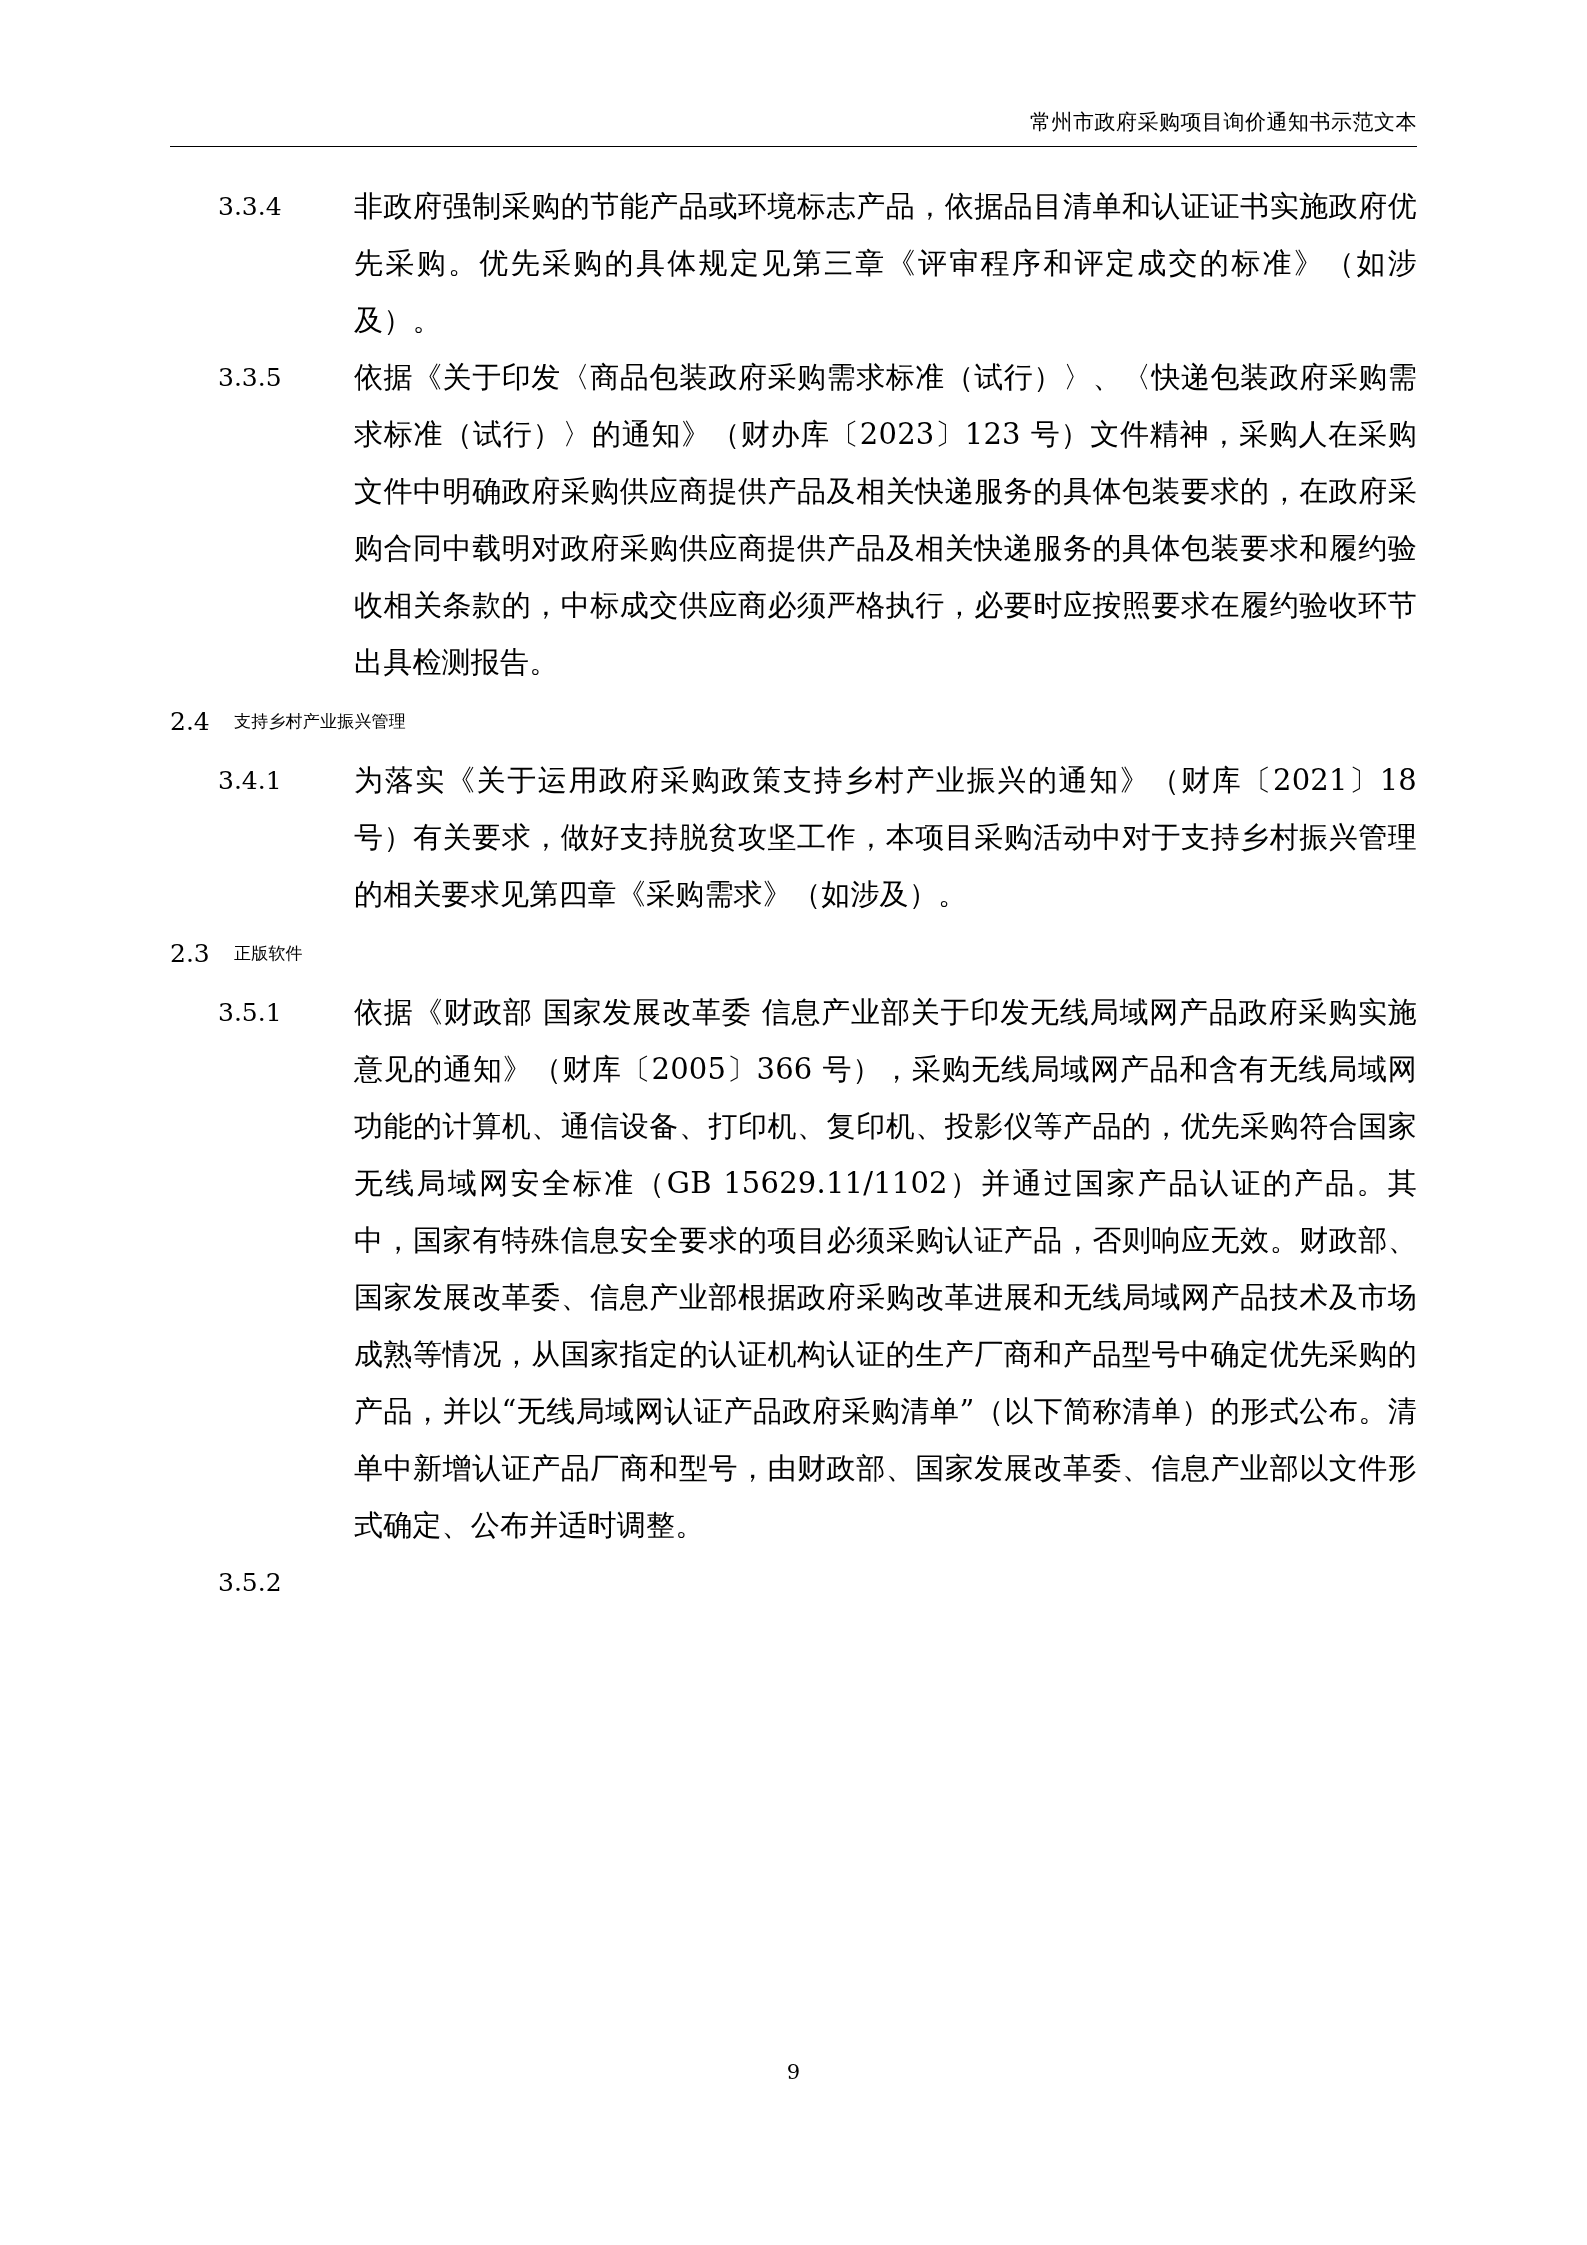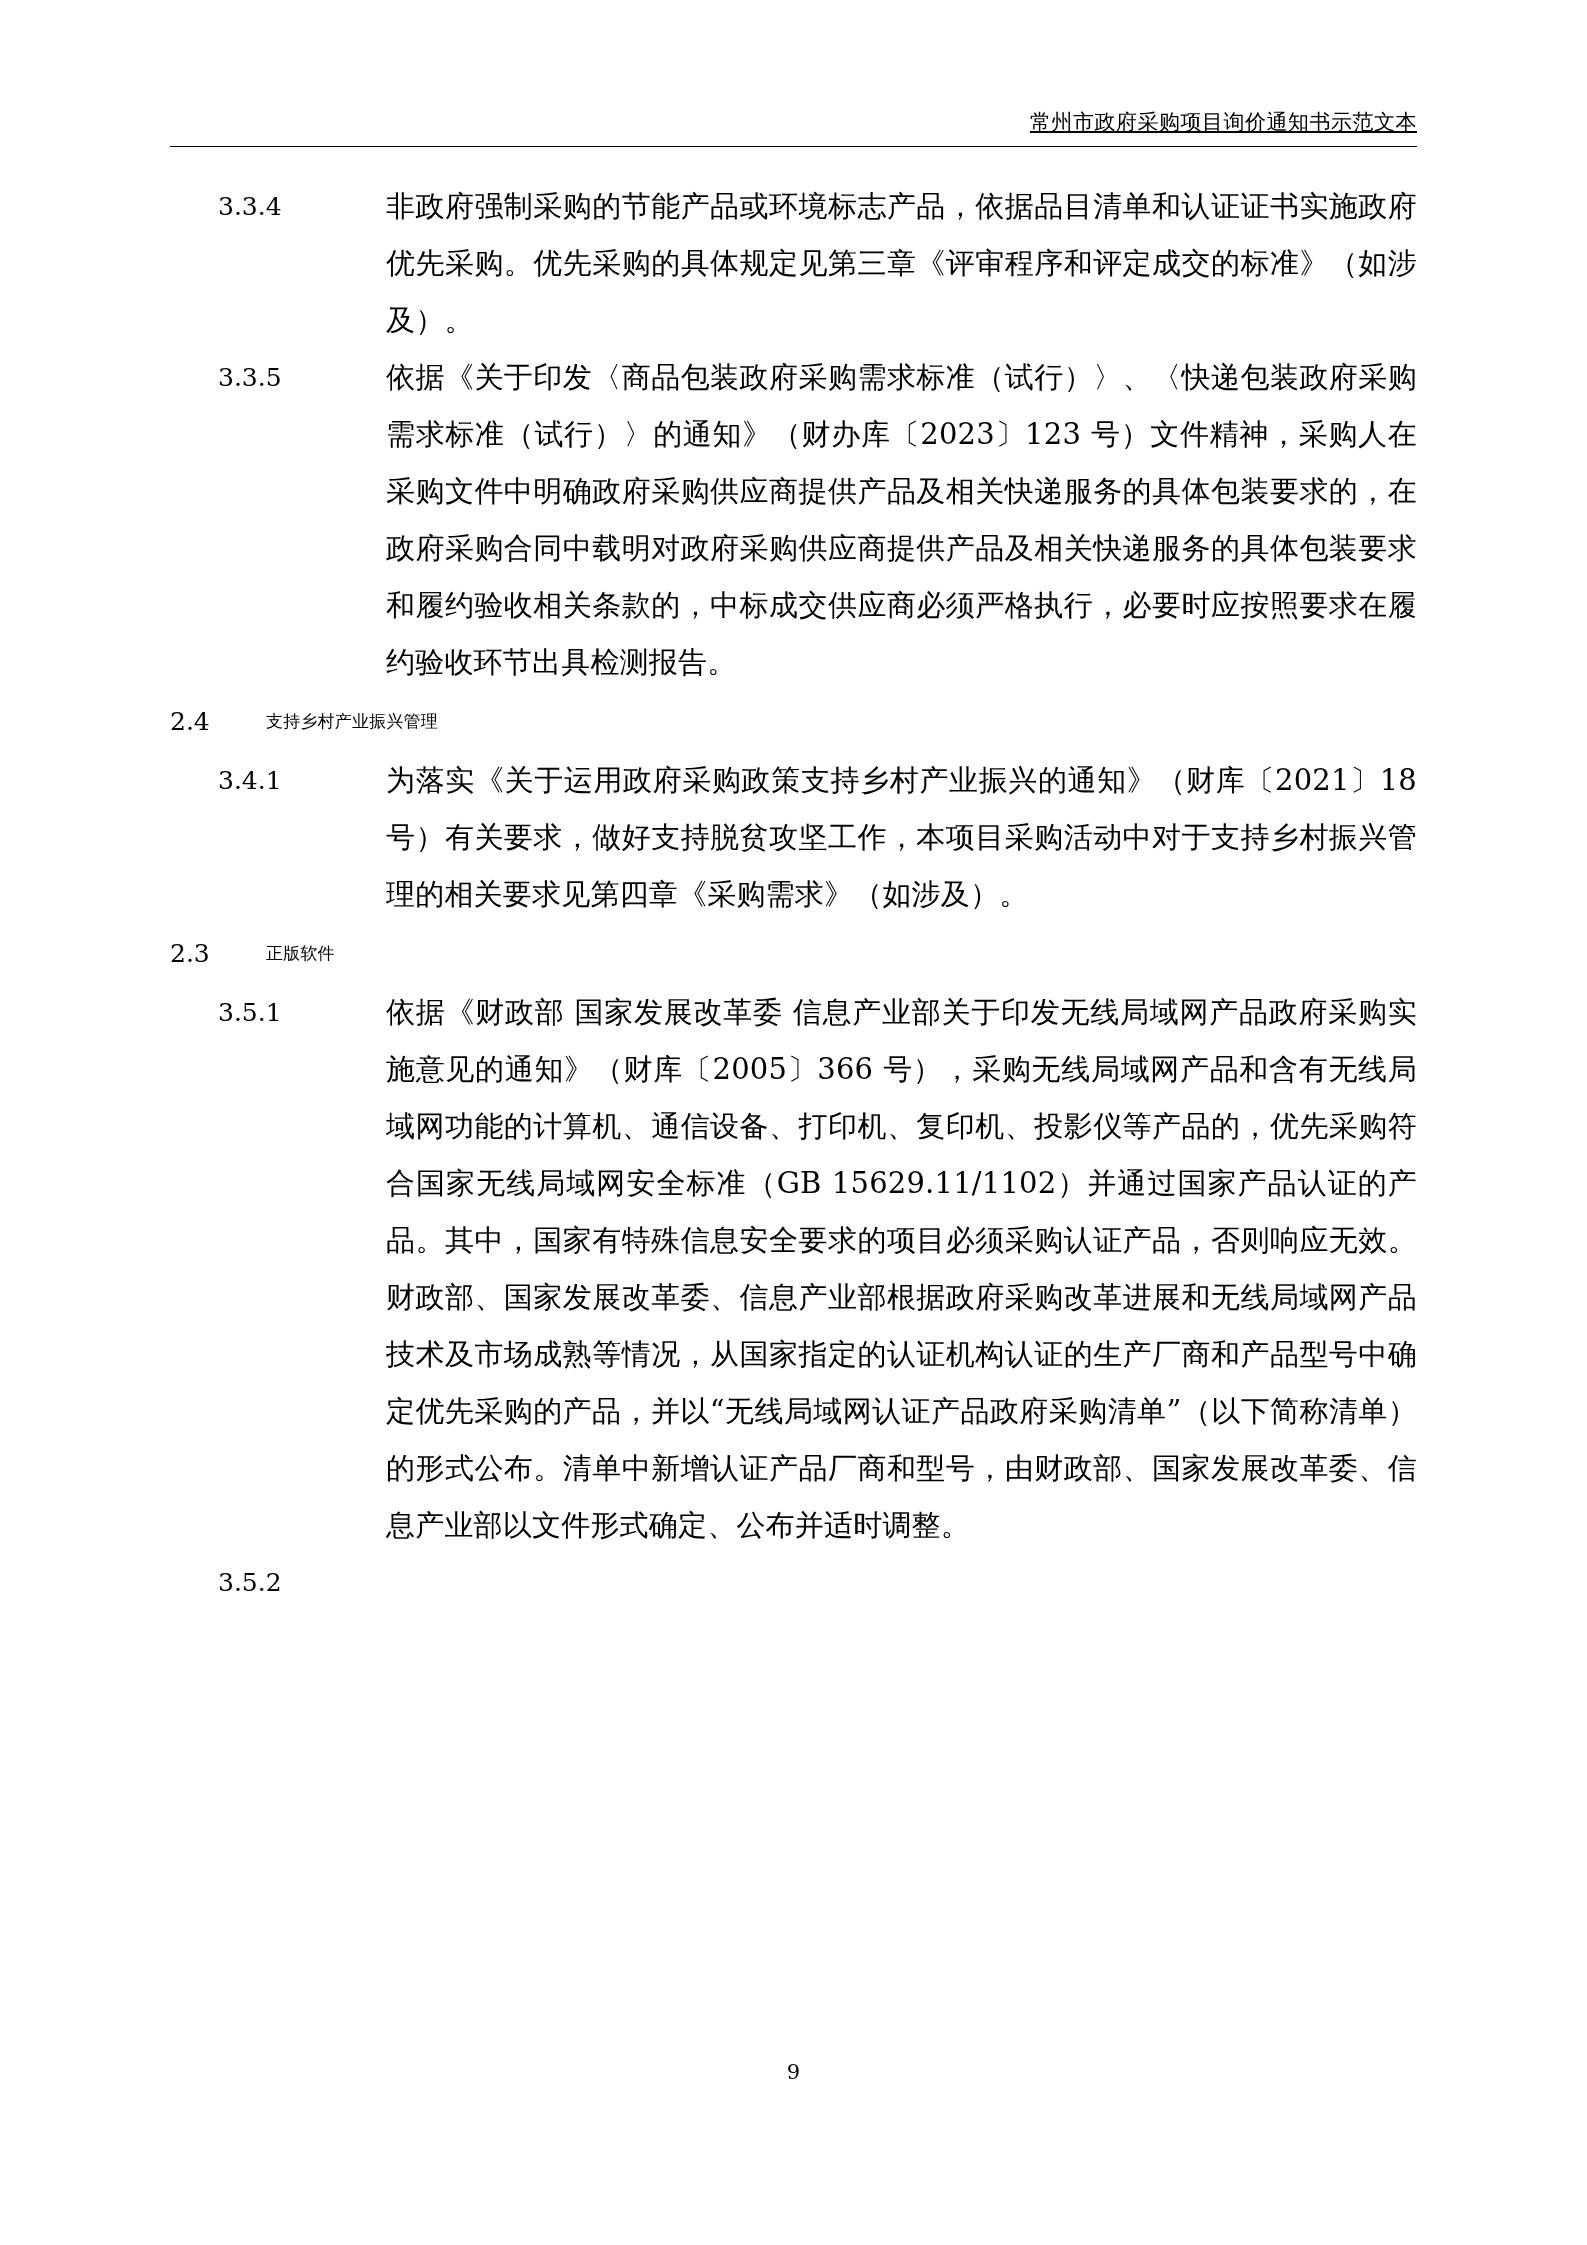--- a/index.html
+++ b/index.html
@@ -21,42 +21,40 @@
   }
   .header {
     position: absolute;
     top: 108px;
     left: 170px;
     width: 1247px;
     text-align: right;
     font-size: 21px;
     letter-spacing: 0.5px;
     color: #000;
-    text-decoration: underline;
   }
   .header-rule {
     position: absolute;
     top: 146px;
     left: 170px;
     width: 1247px;
     height: 0;
     border-top: 1.6px solid #000;
   }
   .content {
     position: absolute;
     top: 178px;
     left: 170px;
     width: 1247px;
   }
   
   .blk {
     display: flex;
     align-items: flex-start;
     margin-bottom: 0px;
-    gap: 32px;
   }
   .blk .num {
     flex: 0 0 auto;
     font-size: 25px;
     line-height: 57px;
     font-family: "DejaVu Serif", "Liberation Serif", serif;
     white-space: nowrap;
   }
   .blk .txt {
     flex: 1 1 auto;

